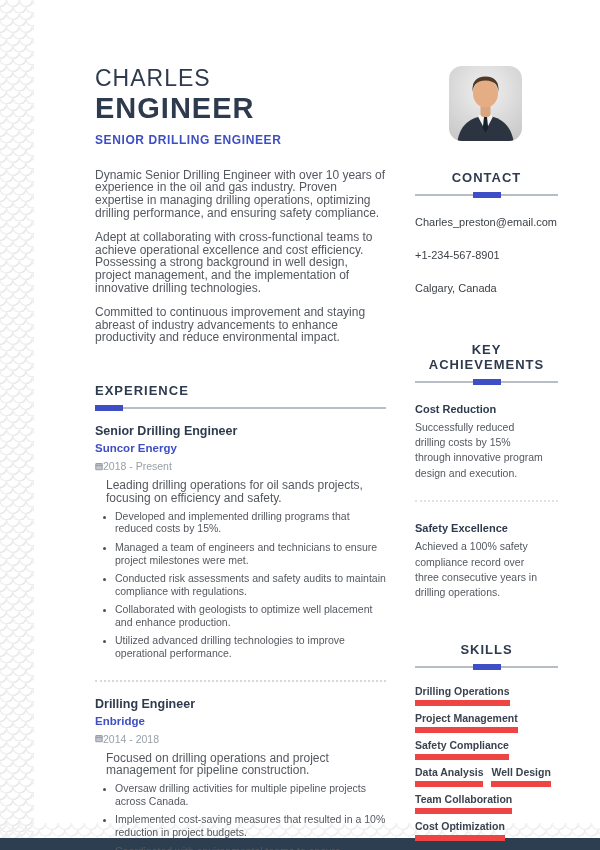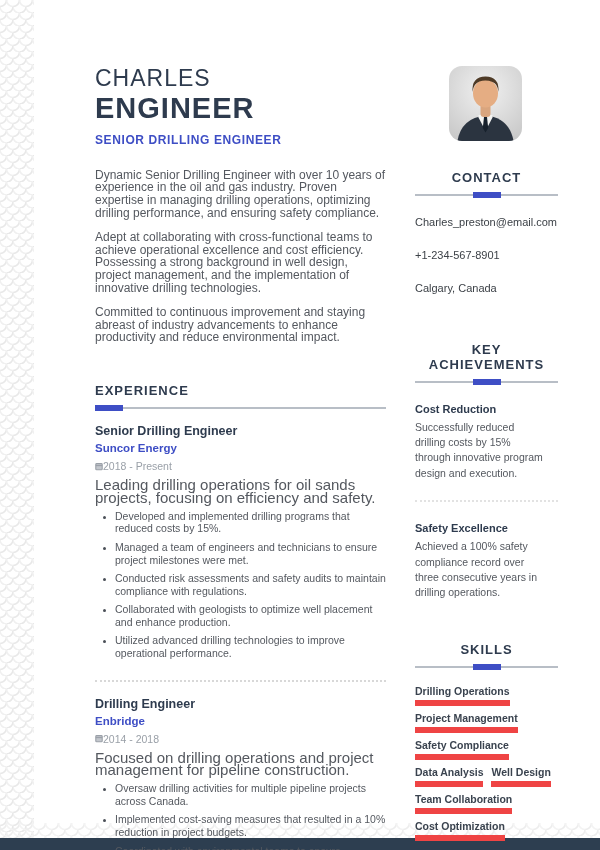--- a/index.html
+++ b/index.html
@@ -36,21 +36,21 @@
   .rule-left::after{left:0;}
   .rule-center::after{left:50%;transform:translateX(-50%);}
 
   
   .section-exp{margin-top:39px;}
   .job{margin-top:15px;}
   .job h3{margin:0;font-size:12.5px;font-weight:700;color:#2e3b4e;}
   .company{margin-top:4px;font-size:11.5px;font-weight:700;color:#3e4ec5;}
   .dates{margin-top:6px;font-size:10.5px;color:#9aa0a8;display:flex;align-items:center;gap:0;}
   .dates svg{flex:0 0 auto;}
-  .jdesc{margin:7px 0 0 0;font-size:15px;line-height:12.8px;color:#54585f;}
+  .jdesc{margin:7px 0 0 11px;font-size:12px;line-height:12.8px;color:#54585f;}
   .job ul{margin:5px 0 0 0;padding-left:20px;}
   .job li{font-size:10.5px;line-height:12.6px;color:#54585f;margin-bottom:6px;}
   .job li::marker{color:#4a4f57;font-size:9px;}
   .dotted{border-top:2px dotted #d8d8d8;margin:20px 0 0 0;}
 
   
   .rsection h2{text-align:center;}
   .r-contact{margin-top:170px;}
   .citem{font-size:11px;color:#3c4147;margin-top:20px;line-height:1.2;}
   .citem:first-of-type{margin-top:19px;}

